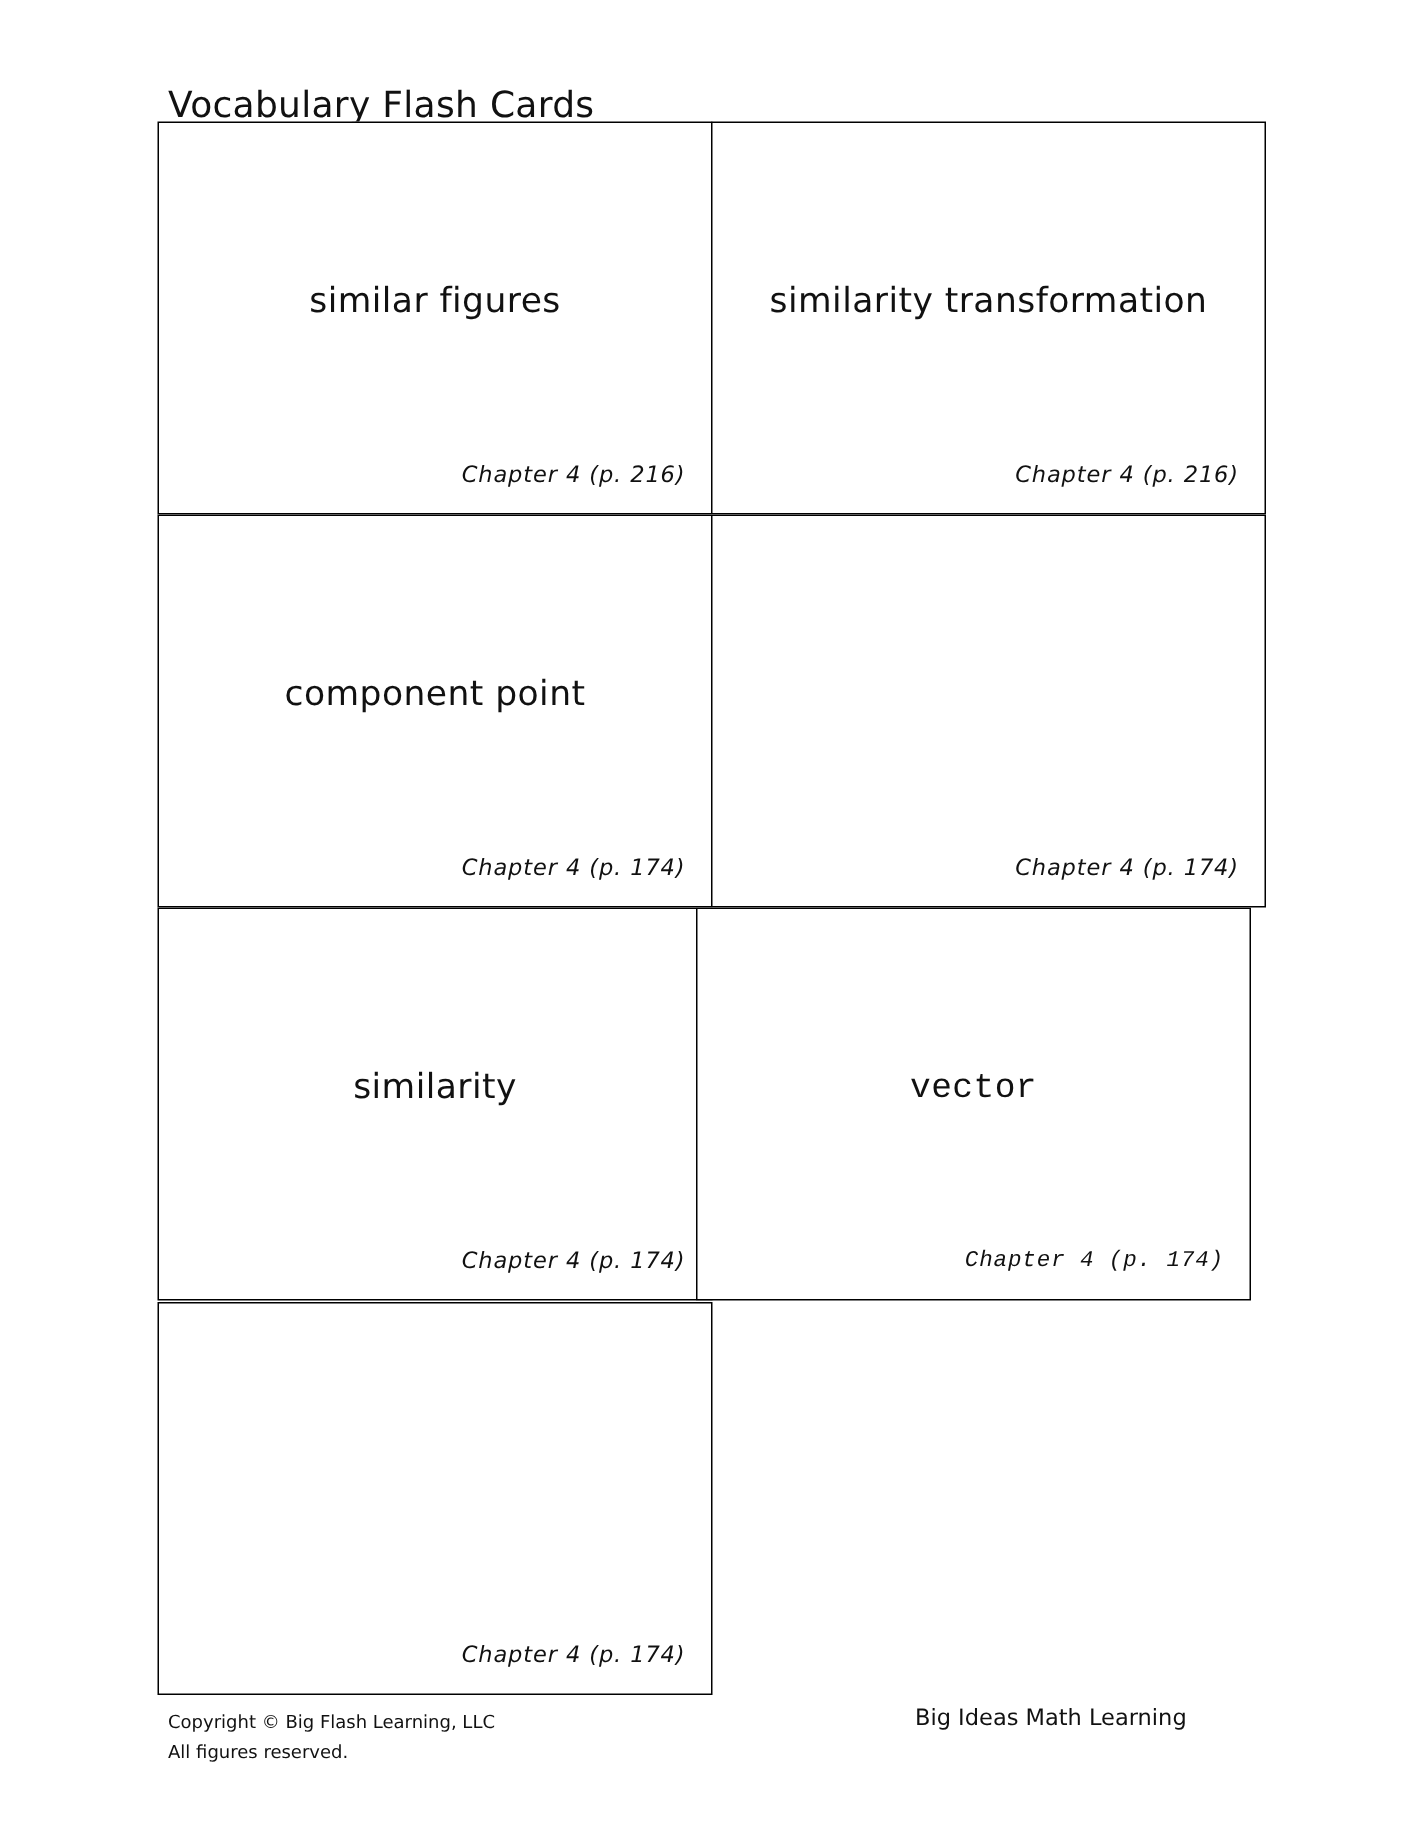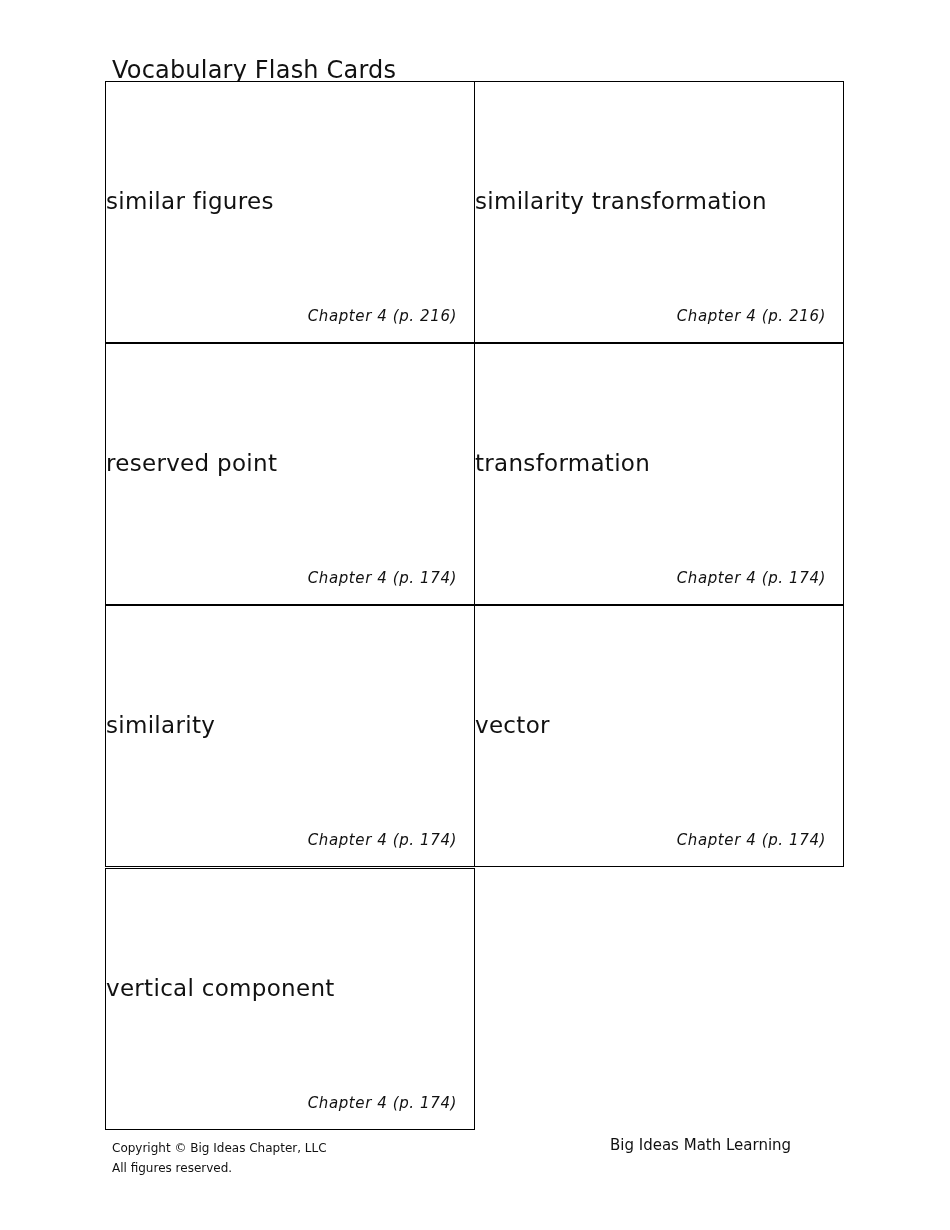--- a/index.html
+++ b/index.html
@@ -5,21 +5,21 @@
   html, body { margin: 0; padding: 0; background: #ffffff; }
   body { width: 950px; height: 1230px; position: relative; font-family: "DejaVu Sans", sans-serif; color: #111; }
   .title { position: absolute; left: 112px; top: 56px; font-size: 24px; letter-spacing: 0.2px; }
   .grid { position: absolute; left: 105px; top: 81px; width: 742px; }
   .card {
     position: absolute; width: 370px; height: 262px;
     border: 1.5px solid #000; box-sizing: border-box; background: #fff;
   }
   .term {
     position: absolute; left: 0; right: 0; top: 106px;
-    text-align: left; font-size: 23px; letter-spacing: 0.3px;
+    text-align: center; font-size: 23px; letter-spacing: 0.3px;
   }
   .ref {
     position: absolute; right: 17px; bottom: 17px;
     font-style: italic; font-size: 15px; letter-spacing: 0.6px;
   }
   .footer-left { position: absolute; left: 112px; top: 1138px; font-size: 12px; line-height: 20px; }
   .footer-right { position: absolute; left: 610px; top: 1136px; font-size: 15px; }
 </style>
 </head>
 <body>
@@ -29,38 +29,36 @@
 <div class="grid">
   <div class="card" style="left:0;top:0;">
     <div class="term">similar figures</div>
     <div class="ref">Chapter 4 (p. 216)</div>
   </div>
   <div class="card" style="left:369px;top:0;padding-left:20px;">
     <div class="term">similarity transformation</div>
     <div class="ref">Chapter 4 (p. 216)</div>
   </div>
   <div class="card" style="left:0;top:262px;">
-    <div class="term">reserved point</div>
+    <div class="term">component point</div>
     <div class="ref">Chapter 4 (p. 174)</div>
   </div>
   <div class="card" style="left:369px;top:262px;">
-    <div class="term">transformation</div>
     <div class="ref">Chapter 4 (p. 174)</div>
   </div>
   <div class="card" style="left:0;top:524px;">
     <div class="term">similarity</div>
     <div class="ref">Chapter 4 (p. 174)</div>
   </div>
-  <div class="card" style="left:369px;top:524px;">
+  <div class="card" style="left:359px;top:524px;font-family:Liberation Mono, monospace;">
     <div class="term">vector</div>
     <div class="ref">Chapter 4 (p. 174)</div>
   </div>
   <div class="card" style="left:0;top:787px;">
-    <div class="term">vertical component</div>
     <div class="ref">Chapter 4 (p. 174)</div>
   </div>
 </div>
 
 <div class="footer-left">
-  <div>Copyright © Big Ideas Chapter, LLC</div>
+  <div>Copyright © Big Flash Learning, LLC</div>
   <div>All figures reserved.</div>
 </div>
 <div class="footer-right">Big Ideas Math Learning</div>
 
 </body></html>

